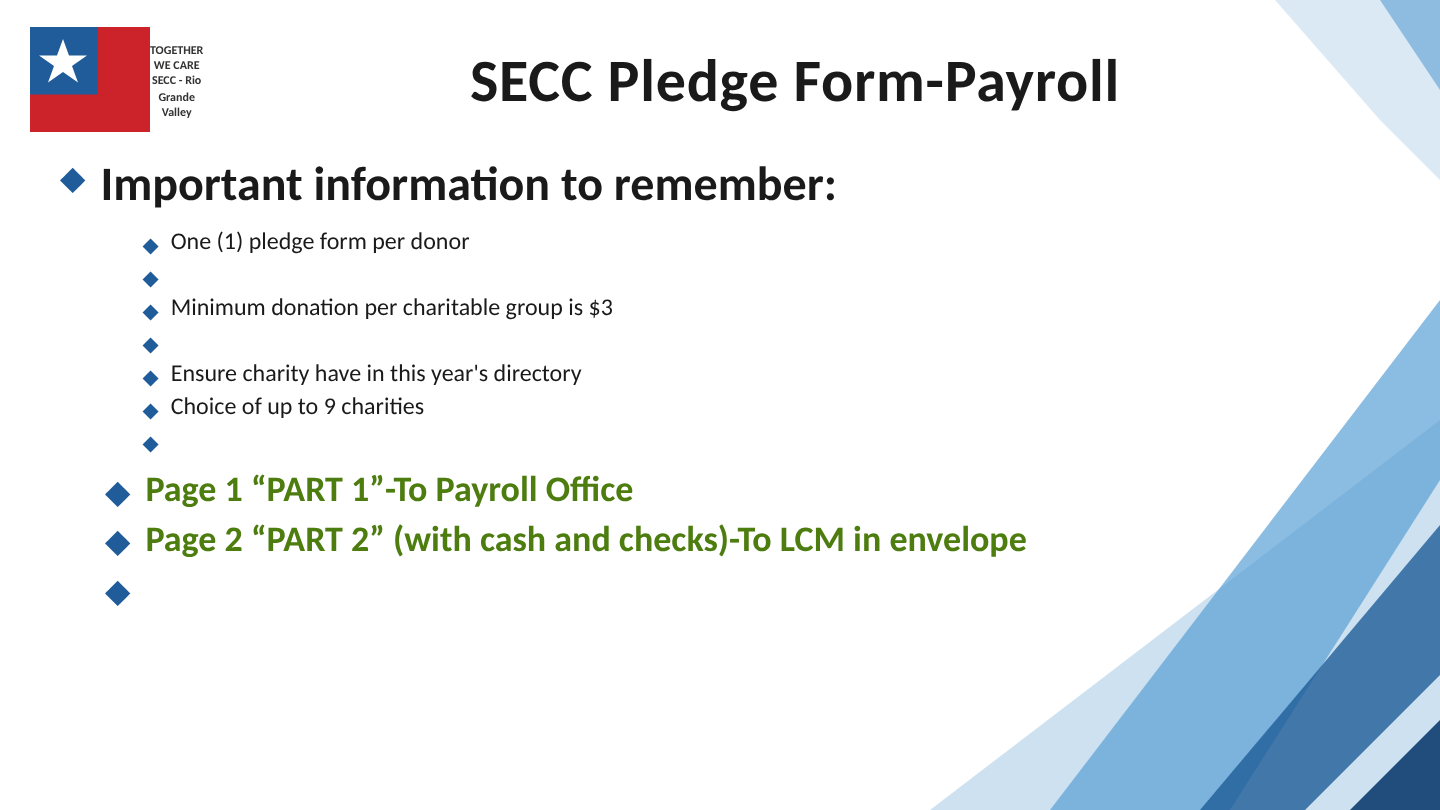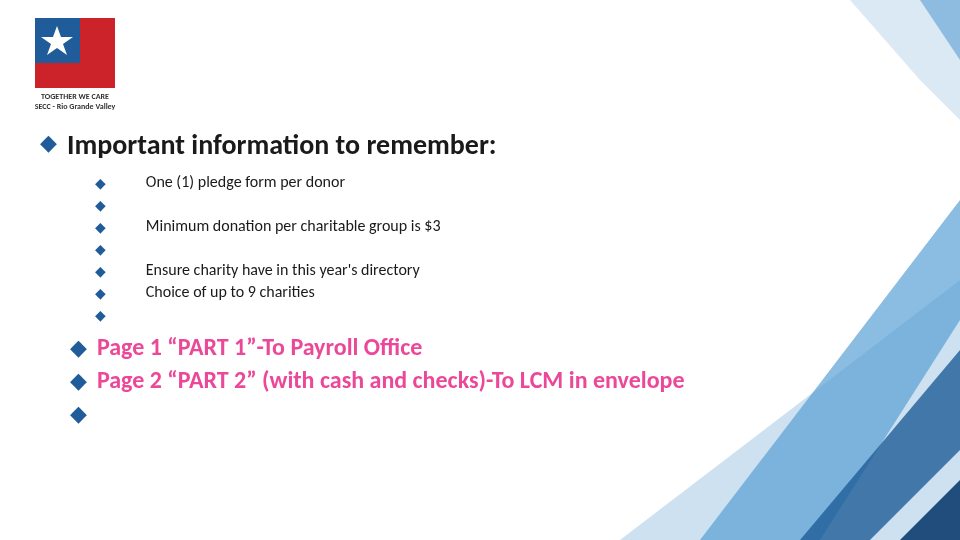--- a/index.html
+++ b/index.html
@@ -42,21 +42,21 @@
       z-index: 1;
       display: flex;
       align-items: center;
       padding: 18px 30px 10px 20px;
     }
 
     .logo-area {
       width: 110px;
       flex-shrink: 0;
       display: flex;
-      flex-direction: column;
+      flex-direction: row;
       align-items: center;
     }
 
     .logo-box {
       width: 80px;
       height: 70px;
       position: relative;
     }
 
     .logo-org-name {
@@ -95,21 +95,21 @@
 
     .diamond-icon {
       color: #1f5c99;
       font-size: 22px;
       margin-right: 10px;
       margin-top: 2px;
       flex-shrink: 0;
     }
 
     .main-bullet-text {
-      font-size: 28px;
+      font-size: 32px;
       font-weight: bold;
       color: #1a1a1a;
     }
 
     .sub-list {
       margin-left: 55px;
       margin-bottom: 8px;
     }
 
     .sub-item {
@@ -122,41 +122,40 @@
       color: #1f5c99;
       font-size: 14px;
       margin-right: 8px;
       margin-top: 3px;
       flex-shrink: 0;
     }
 
     .sub-item-text {
       font-size: 16px;
       color: #1a1a1a;
-      margin-left: 32px;
     }
 
     .sub-item-text.bold-last {
       font-weight: bold;
     }
 
     .page-bullets {
       margin-left: 30px;
     }
 
     .page-bullet {
       display: flex;
       align-items: flex-start;
       margin-bottom: 4px;
     }
 
     .page-bullet-text {
       font-size: 24px;
       font-weight: bold;
-      color: #ec4899;
+      color: #4d7c0f;
     }
   </style>
 </head>
 <body>
 
 <div class="slide">
 
   <div class="bg-shape-container">
     <svg viewBox="0 0 960 540" xmlns="http://www.w3.org/2000/svg">
 
@@ -184,20 +183,23 @@
           <rect x="0" y="0" width="45" height="45" fill="#1f5c99"></rect>
 
           <polygon points="22,8 26,19 38,19 28,26 32,37 22,30 12,37 16,26 6,19 18,19" fill="white"></polygon>
         </svg>
       </div>
       <div class="logo-org-name">
         <span>TOGETHER WE CARE</span><br>
         <span>SECC - Rio Grande Valley</span>
       </div>
     </div>
+    <div class="title-area">
+      <h1 class="slide-title">SECC Pledge Form-Payroll</h1>
+    </div>
   </div>
 
   <div class="content">
 
     <div class="main-bullet">
       <span class="diamond-icon">◆</span>
       <span class="main-bullet-text">Important information to remember:</span>
     </div>
 
     <div class="sub-list">

